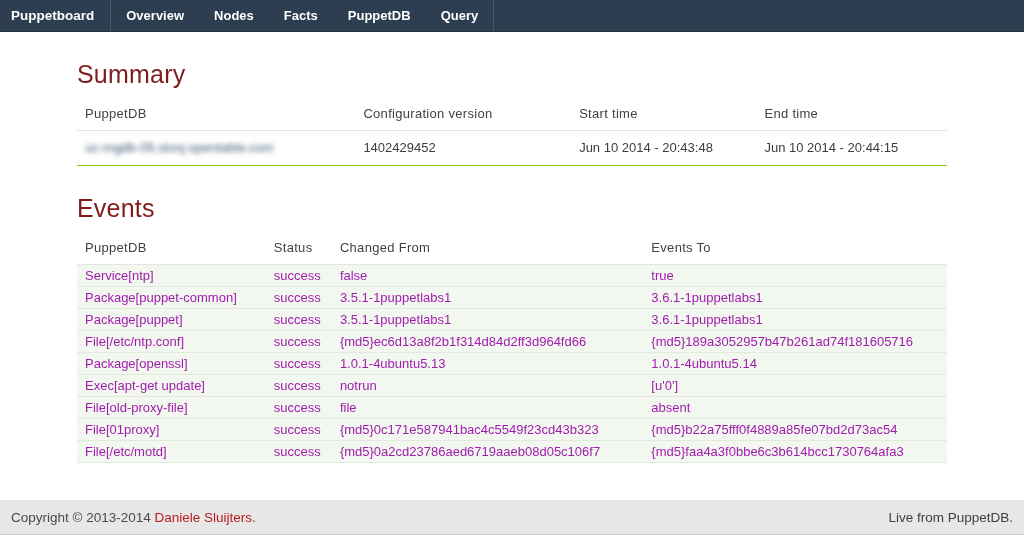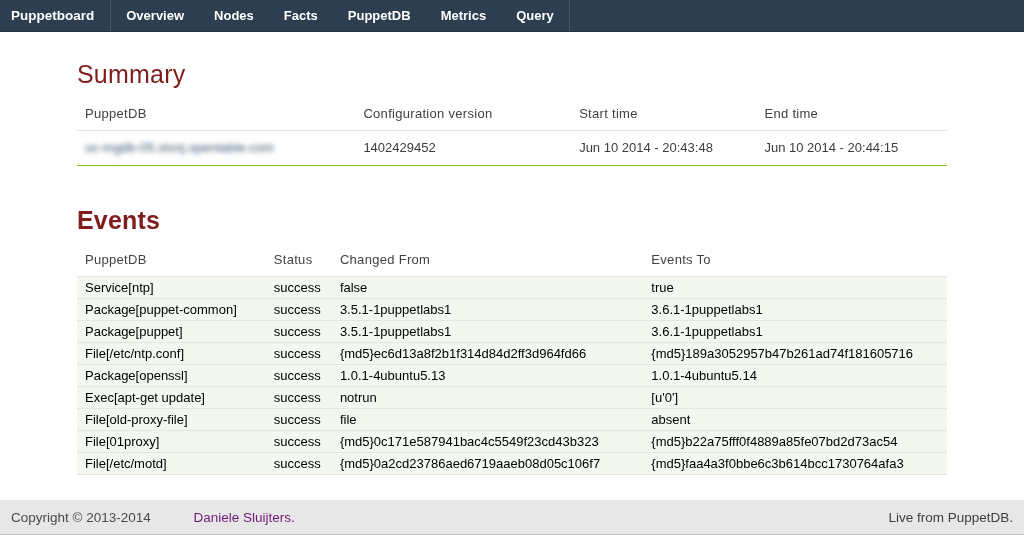--- a/index.html
+++ b/index.html
@@ -44,21 +44,21 @@
   
   .container { margin: 0 77px; width: 870px; }
 
   .section-title {
     font-size: 25px;
     font-weight: 400;
     color: #7f1d1d;
     margin: 28px 0 10px 0;
     letter-spacing: 0.2px;
   }
-  .section-title.events { margin-top: 40px; font-weight: bold; }
+  .section-title.events { margin-top: 28px; }
 
   table { width: 100%; border-collapse: collapse; table-layout: fixed; }
   th {
     text-align: left;
     font-weight: 400;
     font-size: 13px;
     color: #424242;
     padding: 7px 8px 9px 8px;
     border-bottom: 1px solid #e4e4e4;
     letter-spacing: 0.3px;
@@ -93,51 +93,50 @@
     font-size: 13px;
     padding: 3px 8px 3px 8px;
     line-height: 15px;
     white-space: nowrap;
     overflow: hidden;
   }
   .events-table tr.event-row {
     background: #f2f8ef;
     border-bottom: 1px solid #e2eadd;
   }
-  .events-table tr.event-row td { color: #000000; }
+  .events-table tr.event-row td { color: #a21caf; }
 
   
   .footer {
     position: absolute;
     left: 0; bottom: 0;
     width: 100%; height: 35px;
     background: #e7e7e7;
     border-bottom: 1px solid #c6c6c6;
     display: flex;
     align-items: center;
     justify-content: space-between;
     padding: 0 11px;
     font-size: 13.5px;
     color: #4a4a4a;
   }
-  .footer a { color: #701a75; text-decoration: none; cursor: pointer; margin-left: 39px; }
+  .footer a { color: #b91c1c; text-decoration: none; cursor: pointer; }
   .footer .right { color: #3f3f3f; }
 </style>
 </head>
 <body>
 
 <nav class="navbar">
   <a class="brand">Puppetboard</a>
   <span class="nav-divider"></span>
   <div class="nav-items" id="nav-items">
       <a class="nav-item">Overview</a>
       <a class="nav-item">Nodes</a>
       <a class="nav-item">Facts</a>
       <a class="nav-item">PuppetDB</a>
-      <a class="nav-item">Metrics</a>
       <a class="nav-item">Query</a>
     </div>
   <span class="nav-divider"></span>
 </nav>
 
 <div class="container">
 
   <h2 class="section-title">Summary</h2>
 
   <table class="summary-table">

